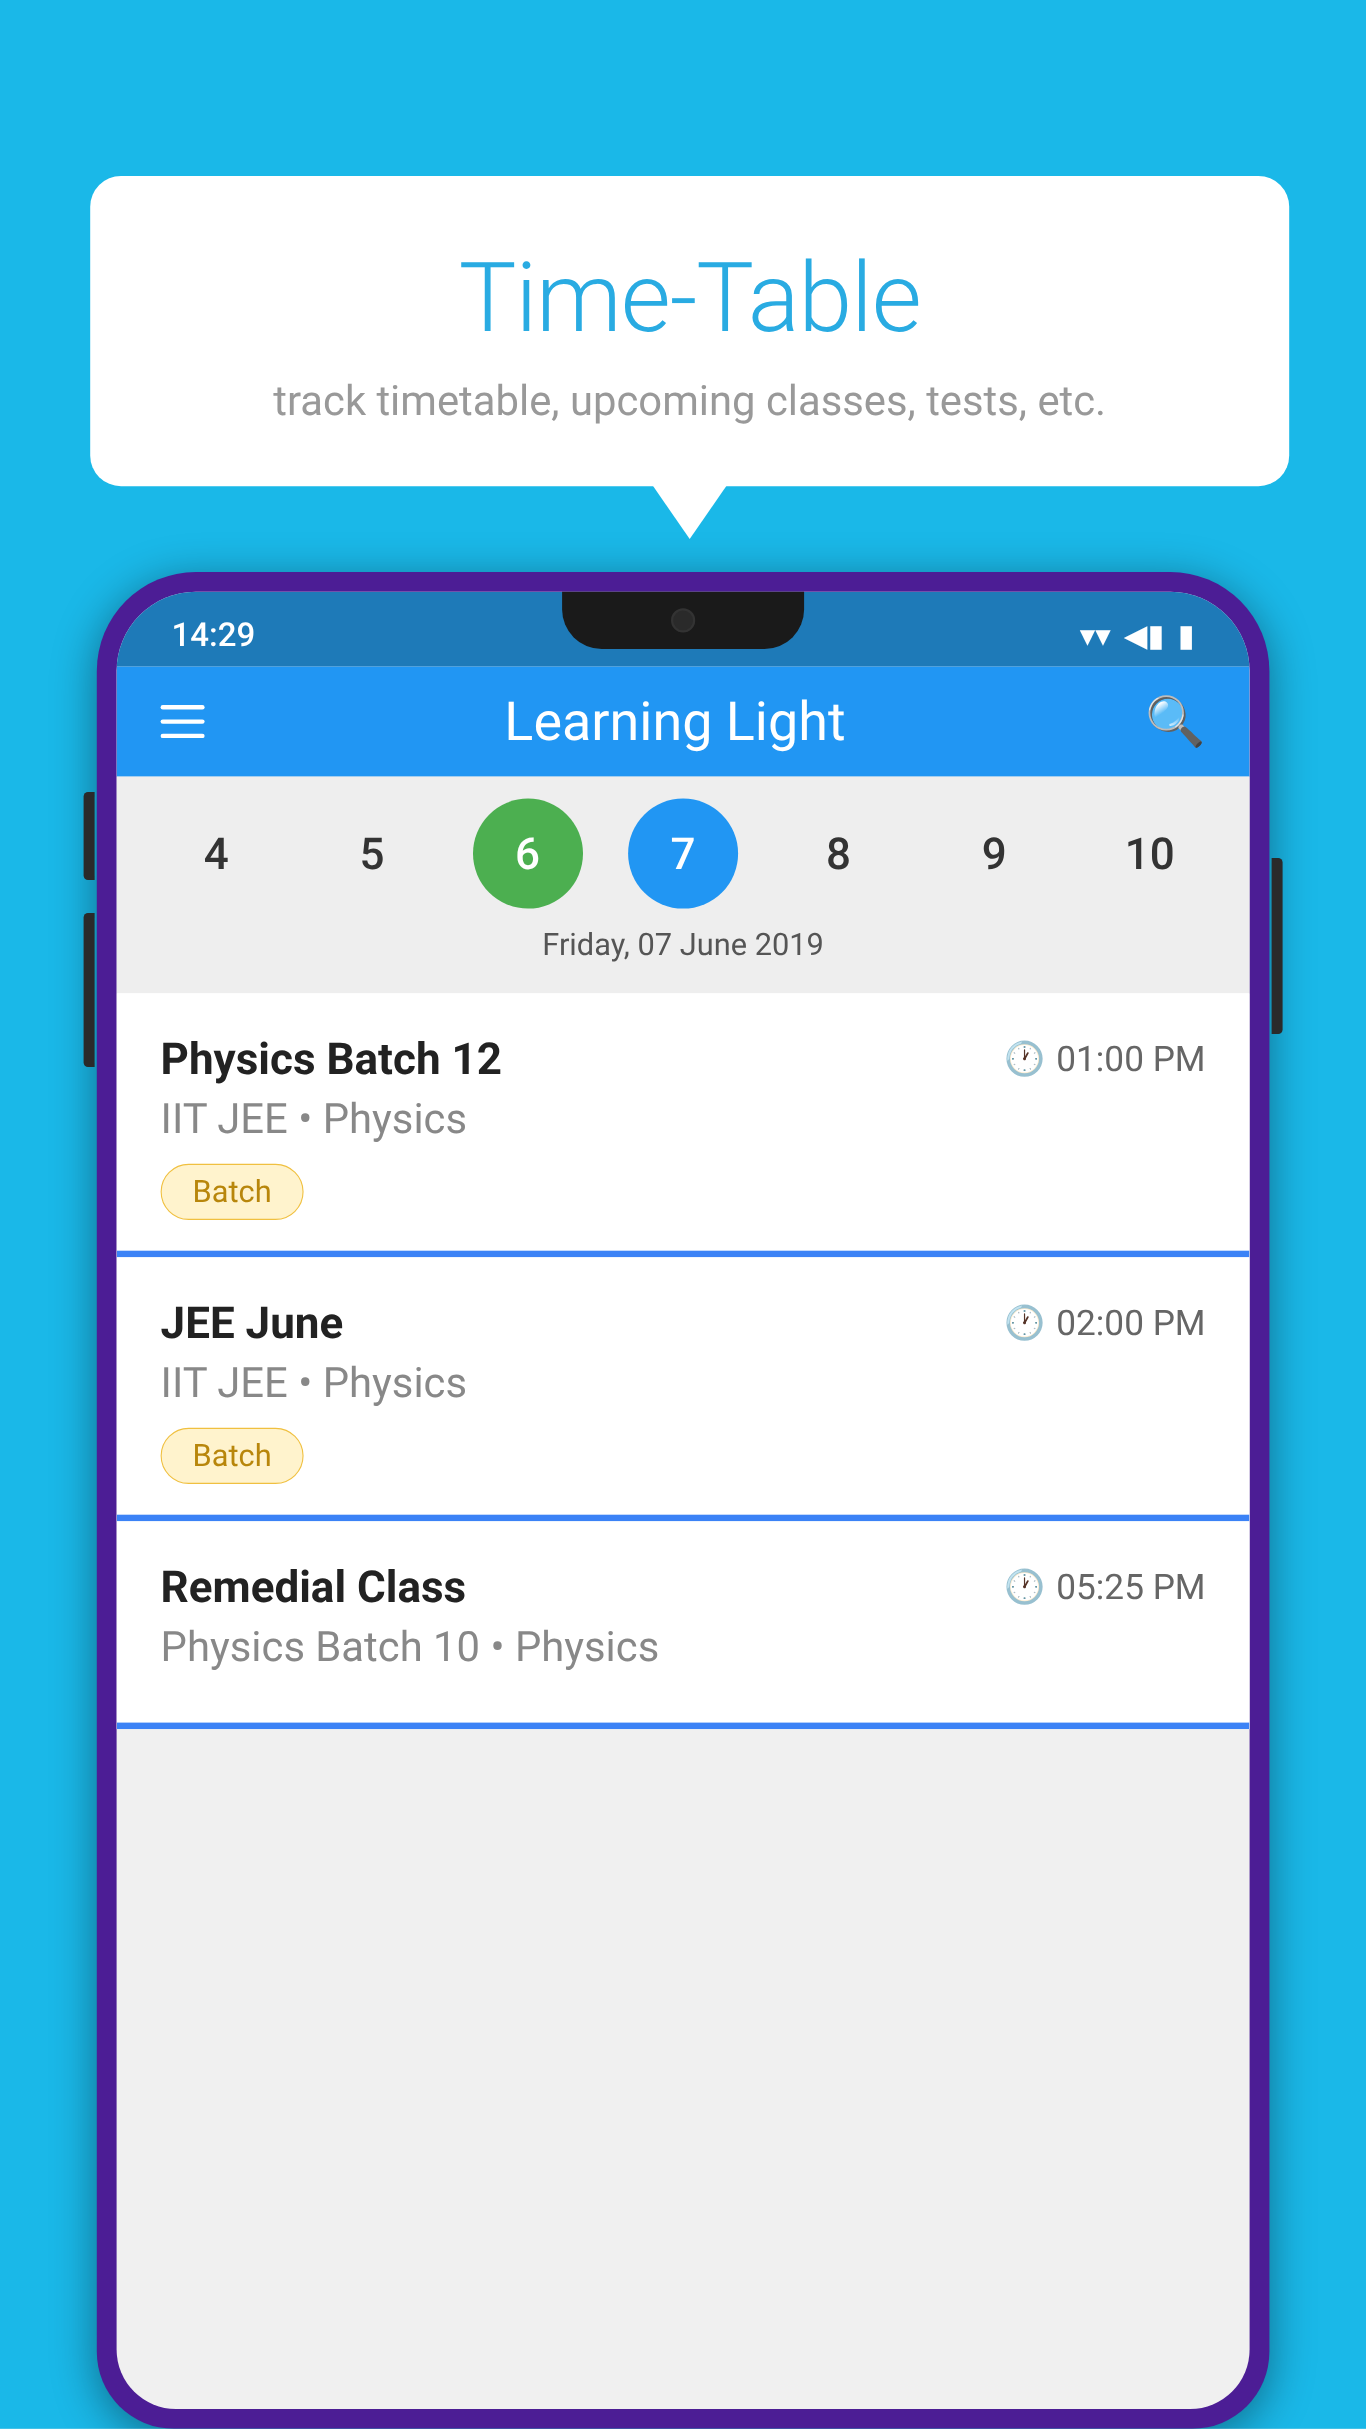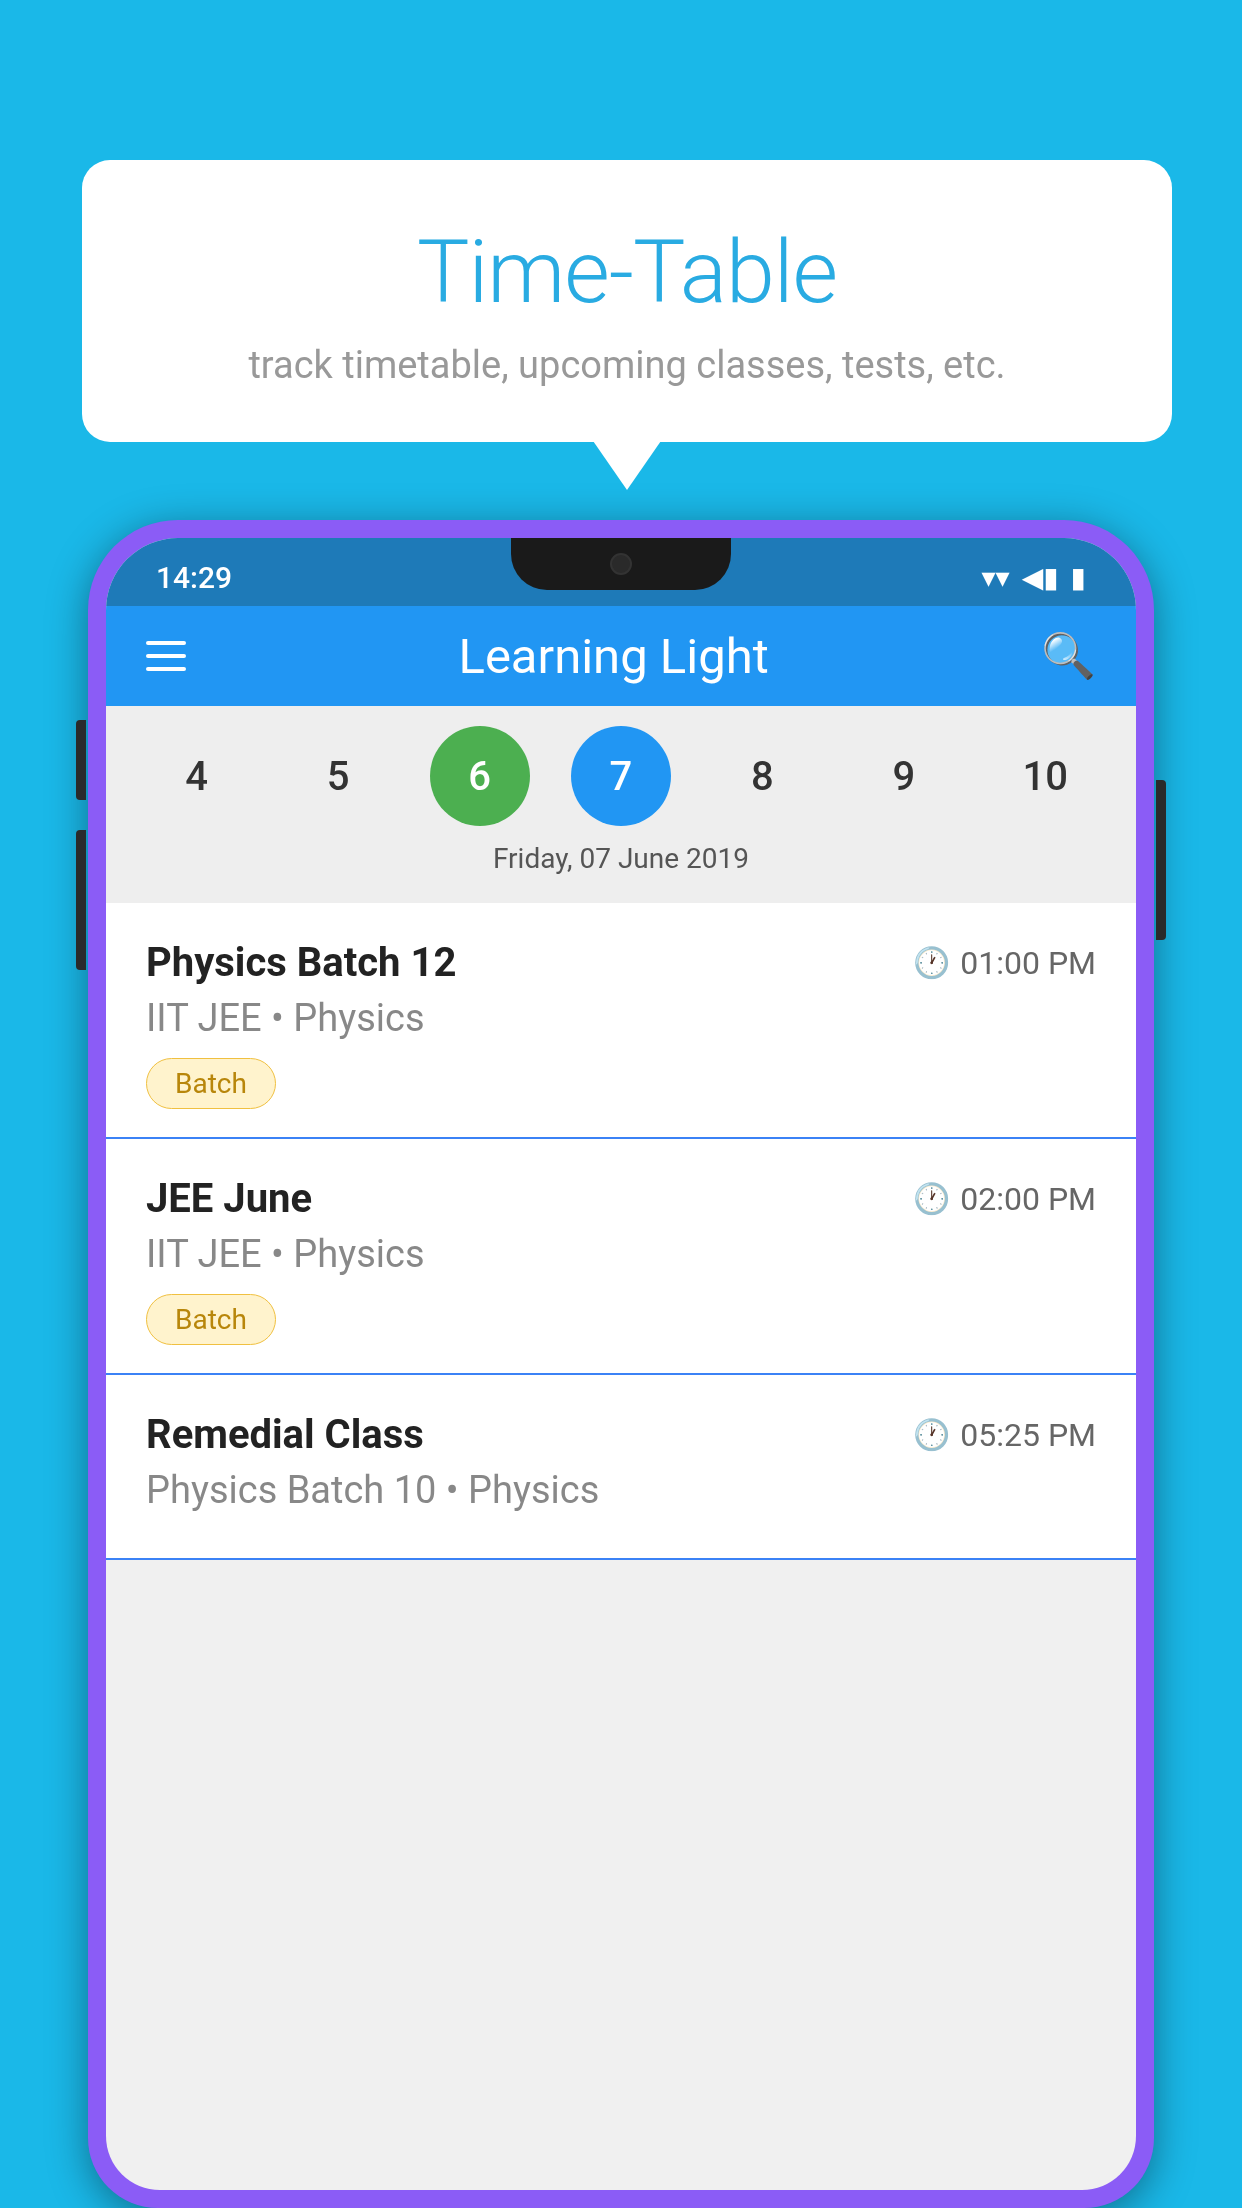--- a/index.html
+++ b/index.html
@@ -60,21 +60,21 @@
     
     .phone-container {
       position: absolute;
       top: 520px;
       left: 88px;
       right: 88px;
       bottom: 0;
     }
 
     .phone-frame {
-      background: #8b5cf6;
+      background: #4c1d95;
       border-radius: 90px 90px 70px 70px;
       padding: 18px;
       position: relative;
       width: 100%;
       height: 100%;
       box-shadow: 0 8px 40px rgba(0,0,0,0.4);
     }
 
     
     .phone-notch {
@@ -262,21 +262,21 @@
 
     
     .schedule-list {
       background: white;
       overflow-y: auto;
     }
 
     .schedule-item {
       background: white;
       padding: 36px 40px 28px;
-      border-bottom: 2px solid #3b82f6;
+      border-bottom: 6px solid #3b82f6;
     }
 
     .schedule-item-header {
       display: flex;
       justify-content: space-between;
       align-items: center;
       margin-bottom: 10px;
     }
 
     .schedule-item-title {

